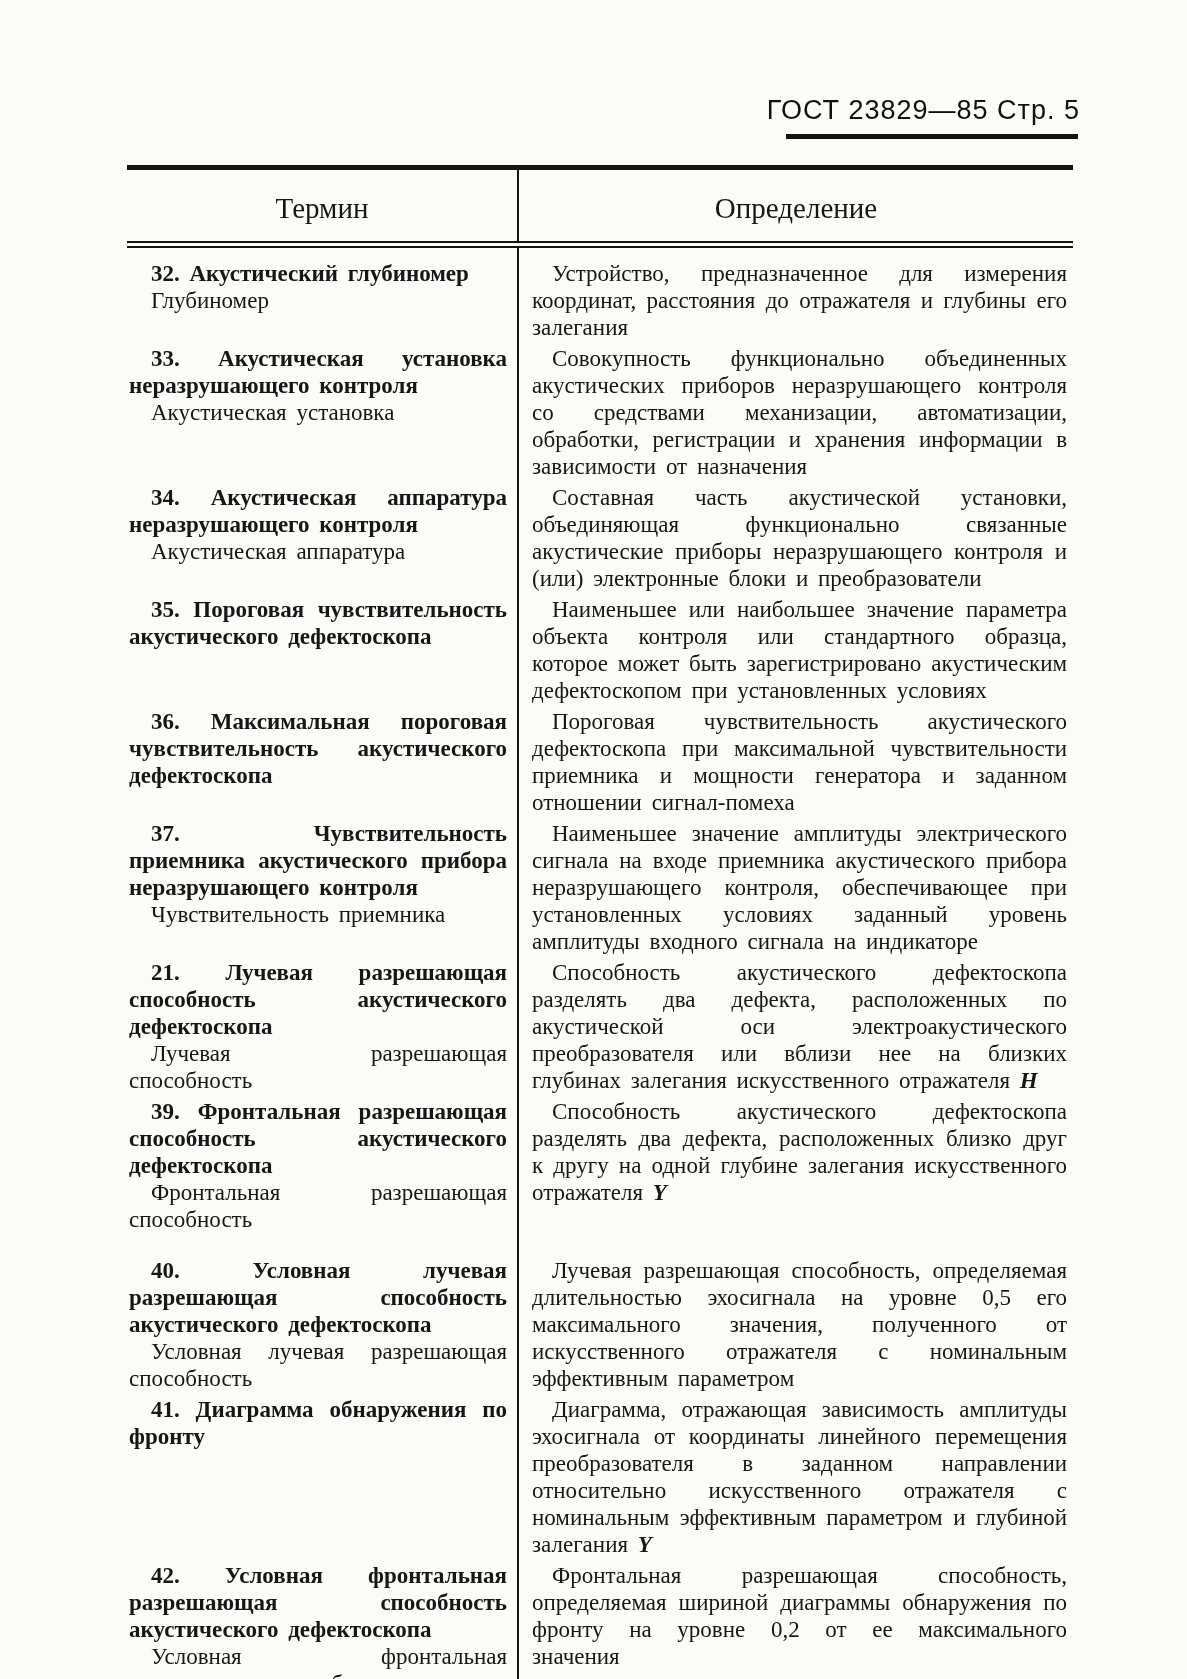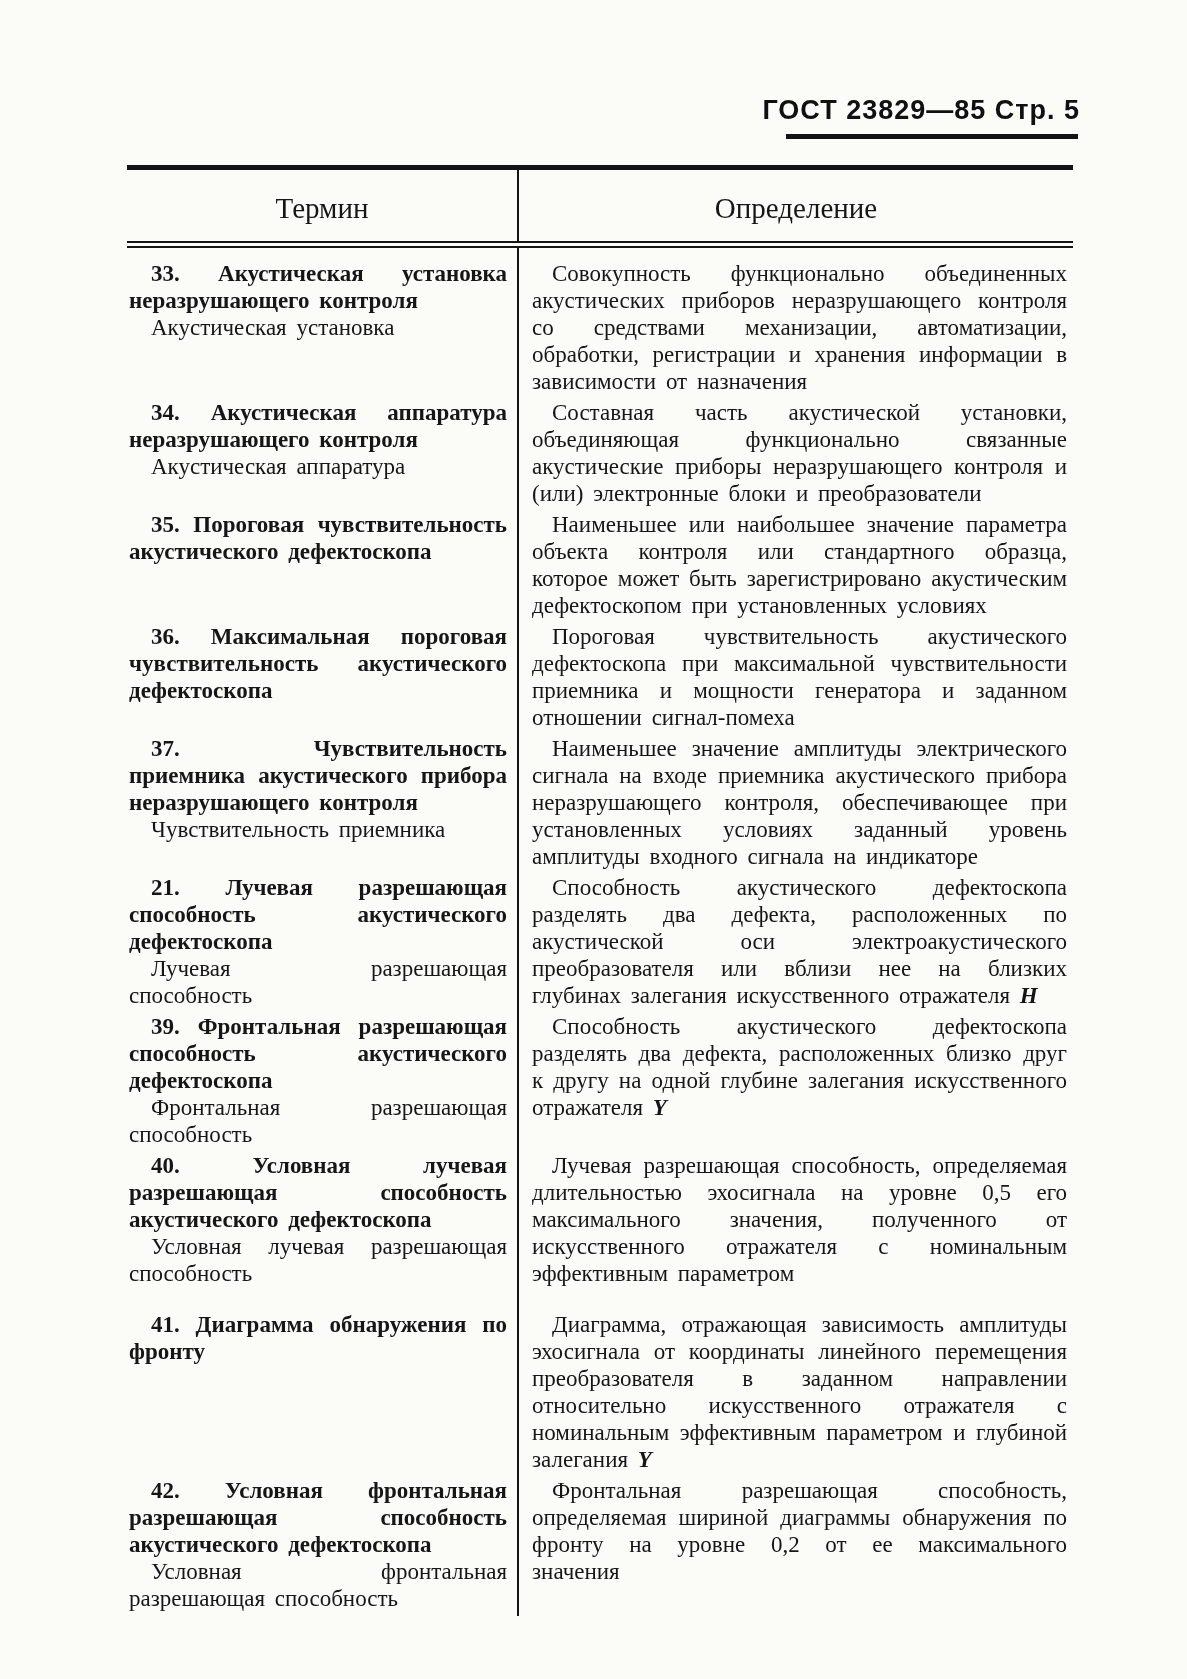--- a/index.html
+++ b/index.html
@@ -7,21 +7,21 @@
     width:1187px; height:1679px;
     background:#fbfbf8;
     font-family:"Liberation Serif", serif;
     color:#161616;
     position:relative;
     overflow:hidden;
   }
   .page-header {
     position:absolute; top:95px; right:107px;
     font-family:"Liberation Sans", sans-serif;
-    font-weight:bold; font-size:27px; letter-spacing:1px;
+    font-weight:normal; font-size:27px; letter-spacing:1px;
     color:#101010; white-space:nowrap;
   }
   .header-rule {
     position:absolute; top:134px; left:786px;
     width:292px; height:5px; background:#131313;
   }
   table.doc-table {
     position:absolute; left:127px; top:165px;
     width:946px;
     table-layout:fixed;
@@ -59,20 +59,29 @@
     <col class="c-term">
     <col class="c-def">
   </colgroup>
   <thead>
     <tr>
       <th class="term-col">Термин</th>
       <th class="def-col">Определение</th>
     </tr>
   </thead>
   <tbody>
+      <tr>
+    <td class="term-cell">
+      <p class="term-main"><span class="num">32. </span><b class="term-name">Акустический глубиномер</b></p>
+      <p class="term-sub">Глубиномер</p>
+    </td>
+    <td class="def-cell">
+      <p class="def"><span>Устройство, предназначенное для измерения координат, расстояния до отражателя и глубины его залегания</span></p>
+    </td>
+  </tr>
       <tr>
     <td class="term-cell">
       <p class="term-main"><span class="num">33. </span><b class="term-name">Акустическая установка неразрушающего контроля</b></p>
       <p class="term-sub">Акустическая установка</p>
     </td>
     <td class="def-cell">
       <p class="def"><span>Совокупность функционально объединенных акустических приборов неразрушающего контроля со средствами механизации, автоматизации, обработки, регистрации и хранения информации в зависимости от назначения</span></p>
     </td>
   </tr>
       <tr>

